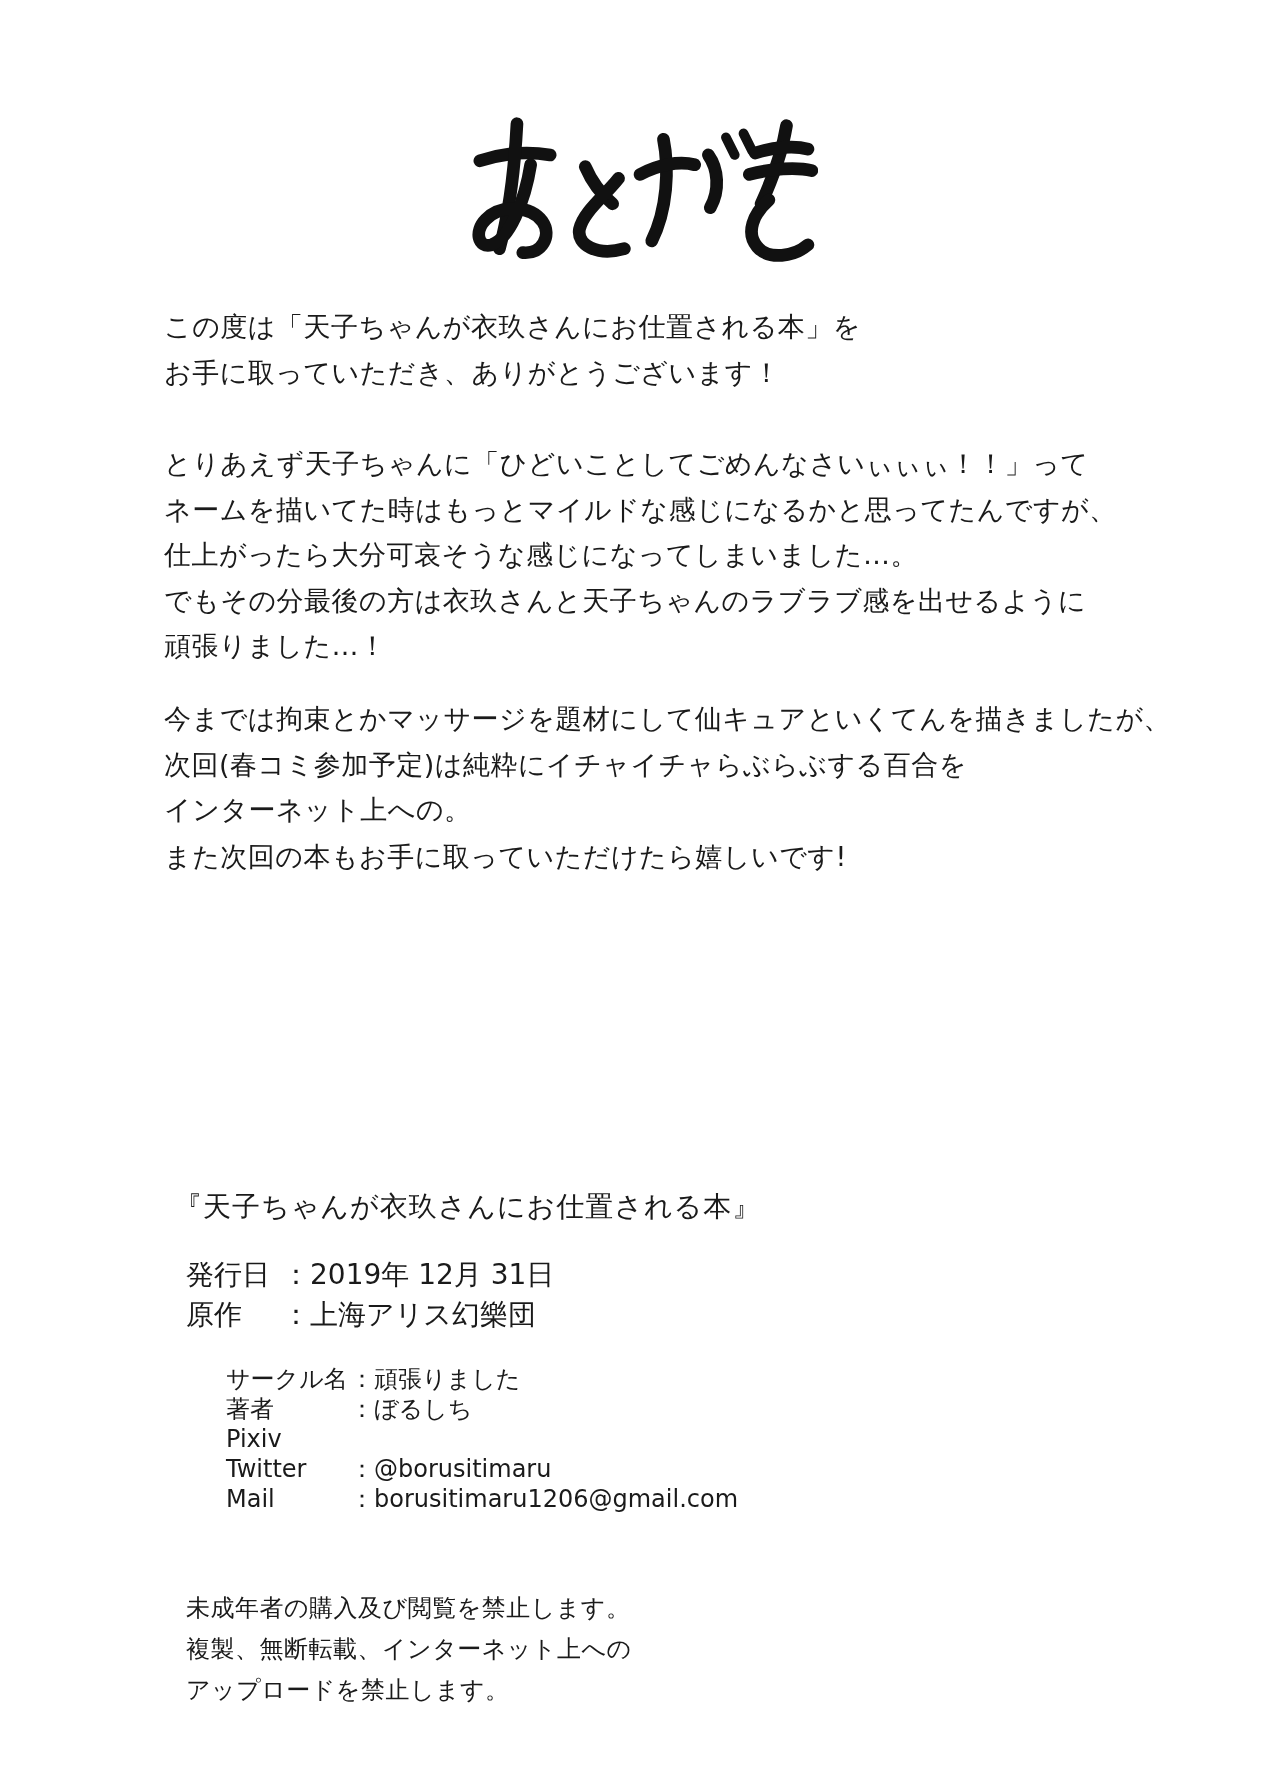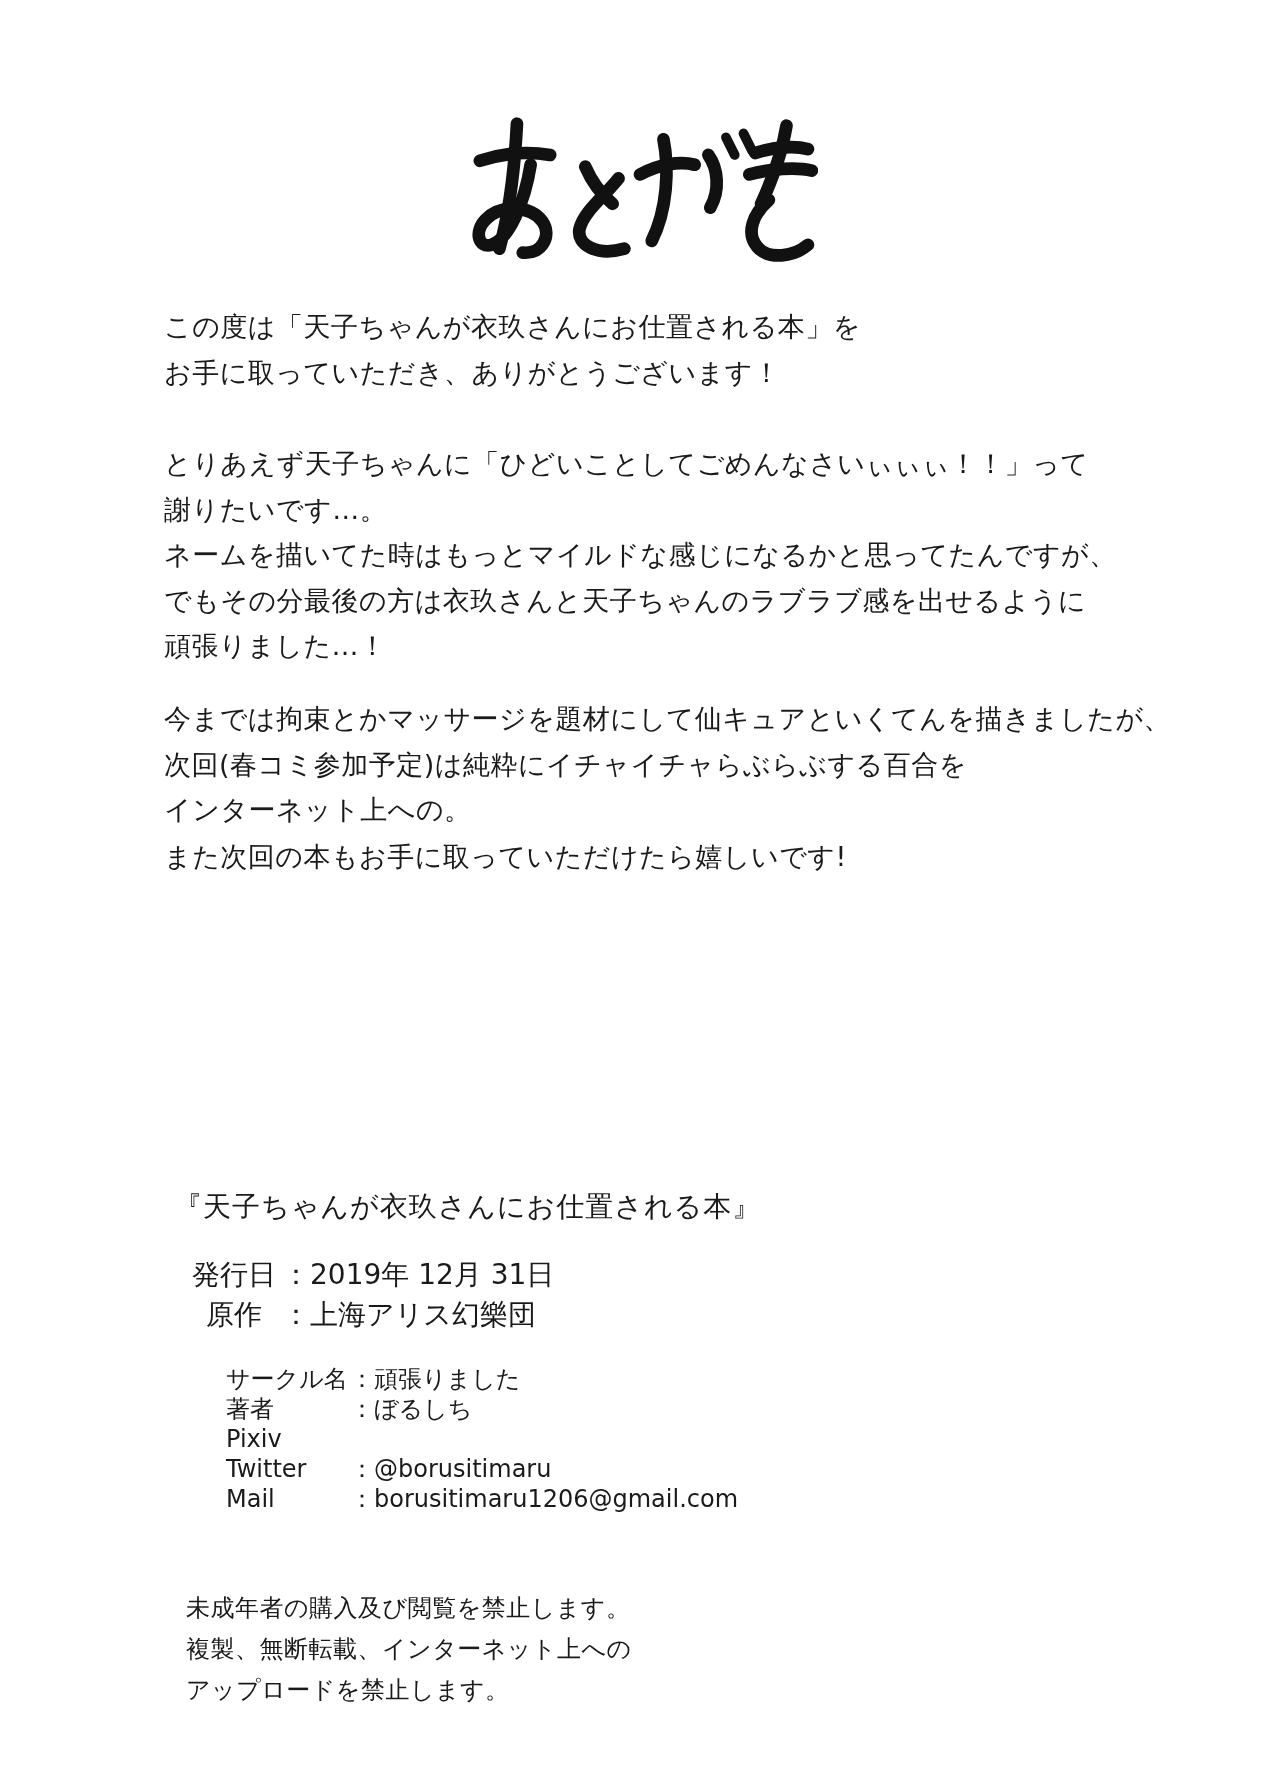--- a/index.html
+++ b/index.html
@@ -50,21 +50,20 @@
     top: 1188px;
     font-size: 28px;
     letter-spacing: 1px;
   }
   .pub-block {
     position: absolute;
     left: 186px;
     top: 1255px;
     font-size: 28px;
     line-height: 40px;
-    text-align: center;
   }
   .pub-row { display: flex; white-space: pre; }
   .pub-row .label { width: 96px; flex: none; }
   .circle-block {
     position: absolute;
     left: 186px;
     top: 1364px;
     font-size: 24px;
     line-height: 30px;
   }
@@ -108,22 +107,22 @@
     </svg>
   </figure>
 
   <div class="body-para p1">
     <div class="line">この度は「天子ちゃんが衣玖さんにお仕置される本」を</div>
     <div class="line">お手に取っていただき、ありがとうございます！</div>
   </div>
 
   <div class="body-para p2">
     <div class="line">とりあえず天子ちゃんに「ひどいことしてごめんなさいぃぃぃ！！」って</div>
-    <div class="line">謝りたいです…。</div>
     <div class="line">ネームを描いてた時はもっとマイルドな感じになるかと思ってたんですが、</div>
+    <div class="line">仕上がったら大分可哀そうな感じになってしまいました…。</div>
     <div class="line">でもその分最後の方は衣玖さんと天子ちゃんのラブラブ感を出せるように</div>
     <div class="line">頑張りました…！</div>
   </div>
 
   <div class="body-para p3">
     <div class="line">今までは拘束とかマッサージを題材にして仙キュアといくてんを描きましたが、</div>
     <div class="line">次回(春コミ参加予定)は純粋にイチャイチャらぶらぶする百合を</div>
     <div class="line">インターネット上への。</div>
   </div>
 

